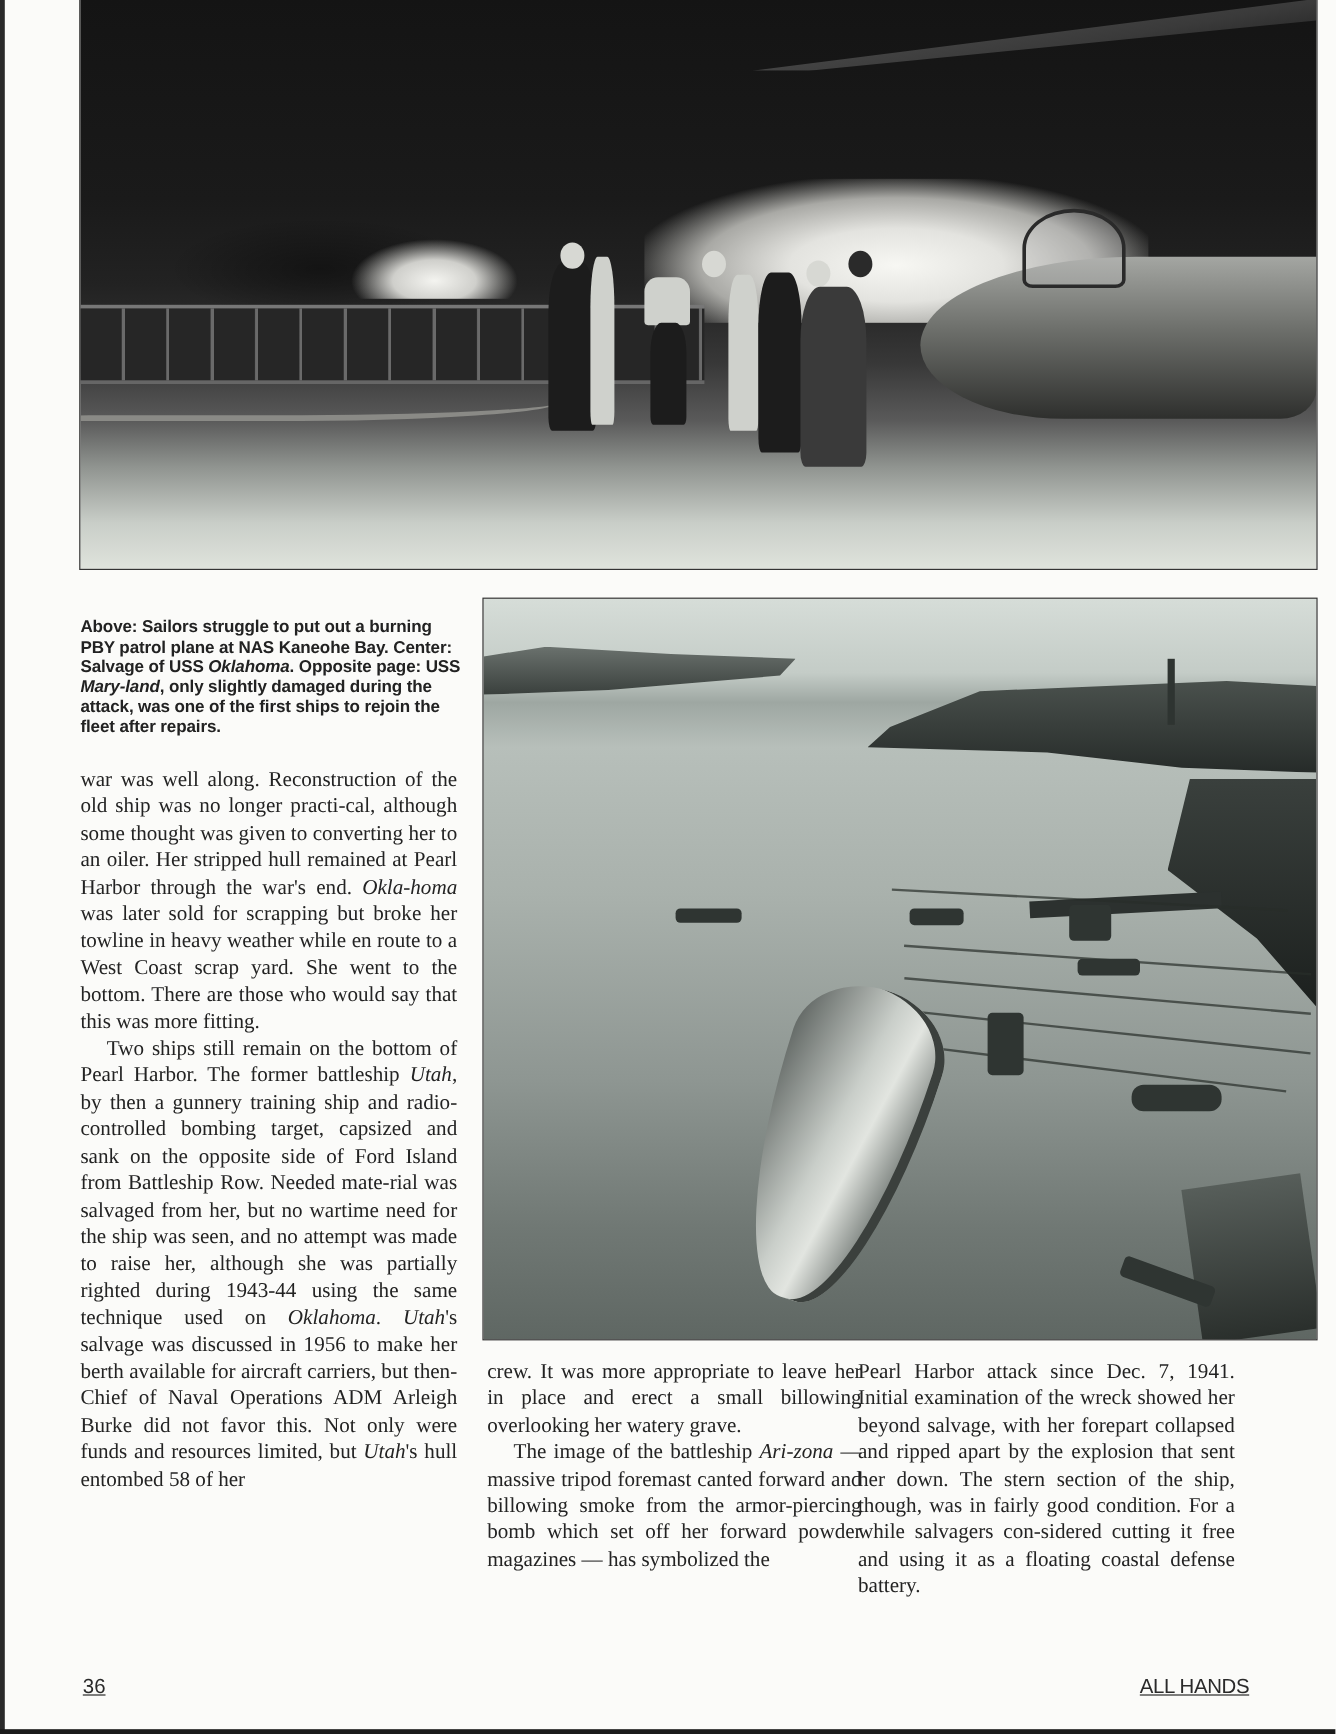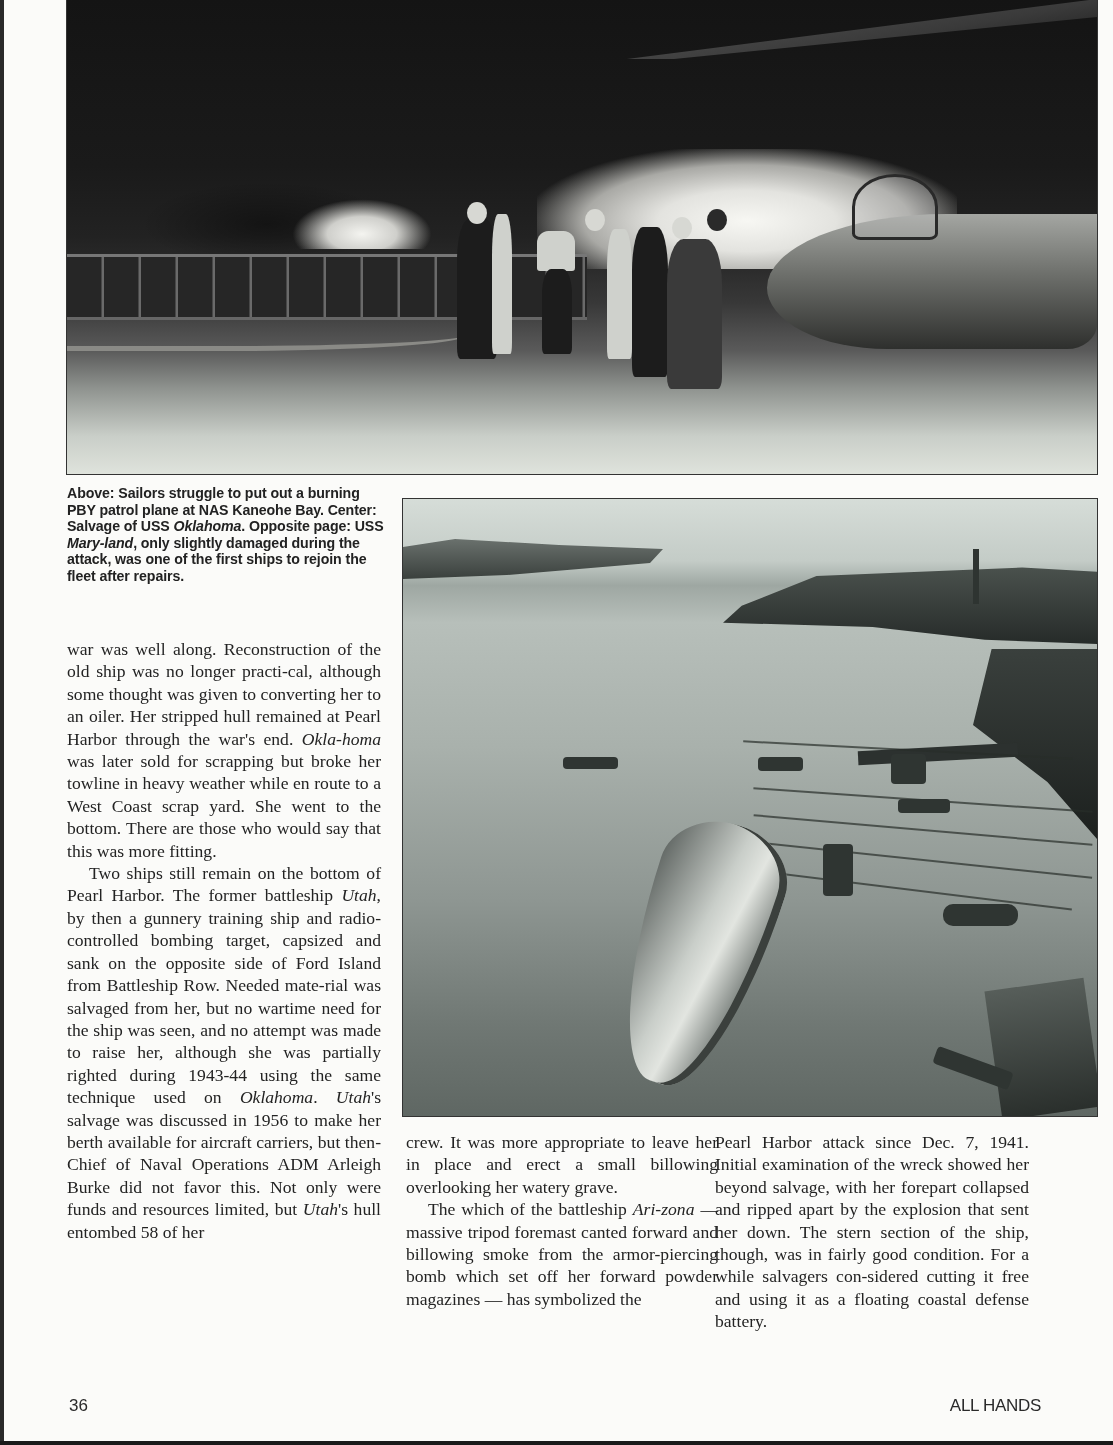--- a/index.html
+++ b/index.html
@@ -54,21 +54,21 @@
   }
   .photo-top .person {
     position: absolute; background: #1c1c1c; border-radius: 30% 30% 8% 8%;
   }
   .photo-top .person.light { background: #cfd1cc; }
   .photo-top .head { position: absolute; width: 20px; height: 22px; border-radius: 50%; background: #d7d8d3; }
   .photo-top .head.dark { background: #2a2a2a; }
 
   
   .caption {
-    position: absolute; left: 67px; top: 485px; width: 320px;
+    position: absolute; left: 67px; top: 515px; width: 320px;
     font-family: "Liberation Sans", "DejaVu Sans", sans-serif;
     font-weight: bold; font-size: 14.2px; line-height: 16.5px; color: #222;
     letter-spacing: -0.1px;
   }
   .caption i { font-style: italic; }
 
   
   .photo-harbor {
     position: absolute; left: 402px; top: 498px; width: 694px; height: 617px;
     border: 1px solid #333; overflow: hidden;
@@ -122,21 +122,21 @@
   }
   .col p { margin: 0; }
   .col p.indent { text-indent: 22px; }
   .col i { }
   .col-1 { left: 67px; top: 638px; width: 314px; }
   .col-2 { left: 406px; top: 1131px; width: 312px; }
   .col-3 { left: 715px; top: 1131px; width: 314px; }
 
   .folio {
     position: absolute; top: 1396px;
-    font-family: "Liberation Sans", "DejaVu Sans", sans-serif; font-size: 17px; color: #2a2a2a;
+    font-family: "Liberation Sans", "DejaVu Sans", sans-serif; font-size: 17px; color: #2a2a2a; text-decoration: underline;
   }
   .folio.page-num { left: 69px; }
   .folio.mag-name { right: 72px; letter-spacing: -0.3px; }
 </style>
 </head>
 <body>
 
 <div class="page-edge-left"></div>
 <div class="page-edge-bottom"></div>
 
@@ -187,21 +187,21 @@
   <div class="boat" style="left:530px;top:560px;width:80px;height:18px;transform:rotate(20deg);"></div>
 </div>
 
 <div class="col col-1">
   <p><span>war was well along. Reconstruction of the old ship was no longer practi-cal, although some thought was given to converting her to an oiler. Her stripped hull remained at Pearl Harbor through the war's end. </span><i>Okla-homa</i><span> was later sold for scrapping but broke her towline in heavy weather while en route to a West Coast scrap yard. She went to the bottom. There are those who would say that this was more fitting.</span></p>
   <p class="indent"><span>Two ships still remain on the bottom of Pearl Harbor. The former battleship </span><i>Utah</i><span>, by then a gunnery training ship and radio-controlled bombing target, capsized and sank on the opposite side of Ford Island from Battleship Row. Needed mate-rial was salvaged from her, but no wartime need for the ship was seen, and no attempt was made to raise her, although she was partially righted during 1943-44 using the same technique used on </span><i>Oklahoma</i><span>. </span><i>Utah</i><span>'s salvage was discussed in 1956 to make her berth available for aircraft carriers, but then-Chief of Naval Operations ADM Arleigh Burke did not favor this. Not only were funds and resources limited, but </span><i>Utah</i><span>'s hull entombed 58 of her</span></p>
 </div>
 
 <div class="col col-2">
   <p>crew. It was more appropriate to leave her in place and erect a small billowing overlooking her watery grave.</p>
-  <p class="indent"><span>The which of the battleship </span><i>Ari-zona</i><span> — massive tripod foremast canted forward and billowing smoke from the armor-piercing bomb which set off her forward powder magazines — has symbolized the</span></p>
+  <p class="indent"><span>The image of the battleship </span><i>Ari-zona</i><span> — massive tripod foremast canted forward and billowing smoke from the armor-piercing bomb which set off her forward powder magazines — has symbolized the</span></p>
 </div>
 
 <div class="col col-3">
   <p>Pearl Harbor attack since Dec. 7, 1941. Initial examination of the wreck showed her beyond salvage, with her forepart collapsed and ripped apart by the explosion that sent her down. The stern section of the ship, though, was in fairly good condition. For a while salvagers con-sidered cutting it free and using it as a floating coastal defense battery.</p>
 </div>
 
 <div class="folio page-num">36</div>
 <div class="folio mag-name">ALL HANDS</div>
 
 </body></html>

